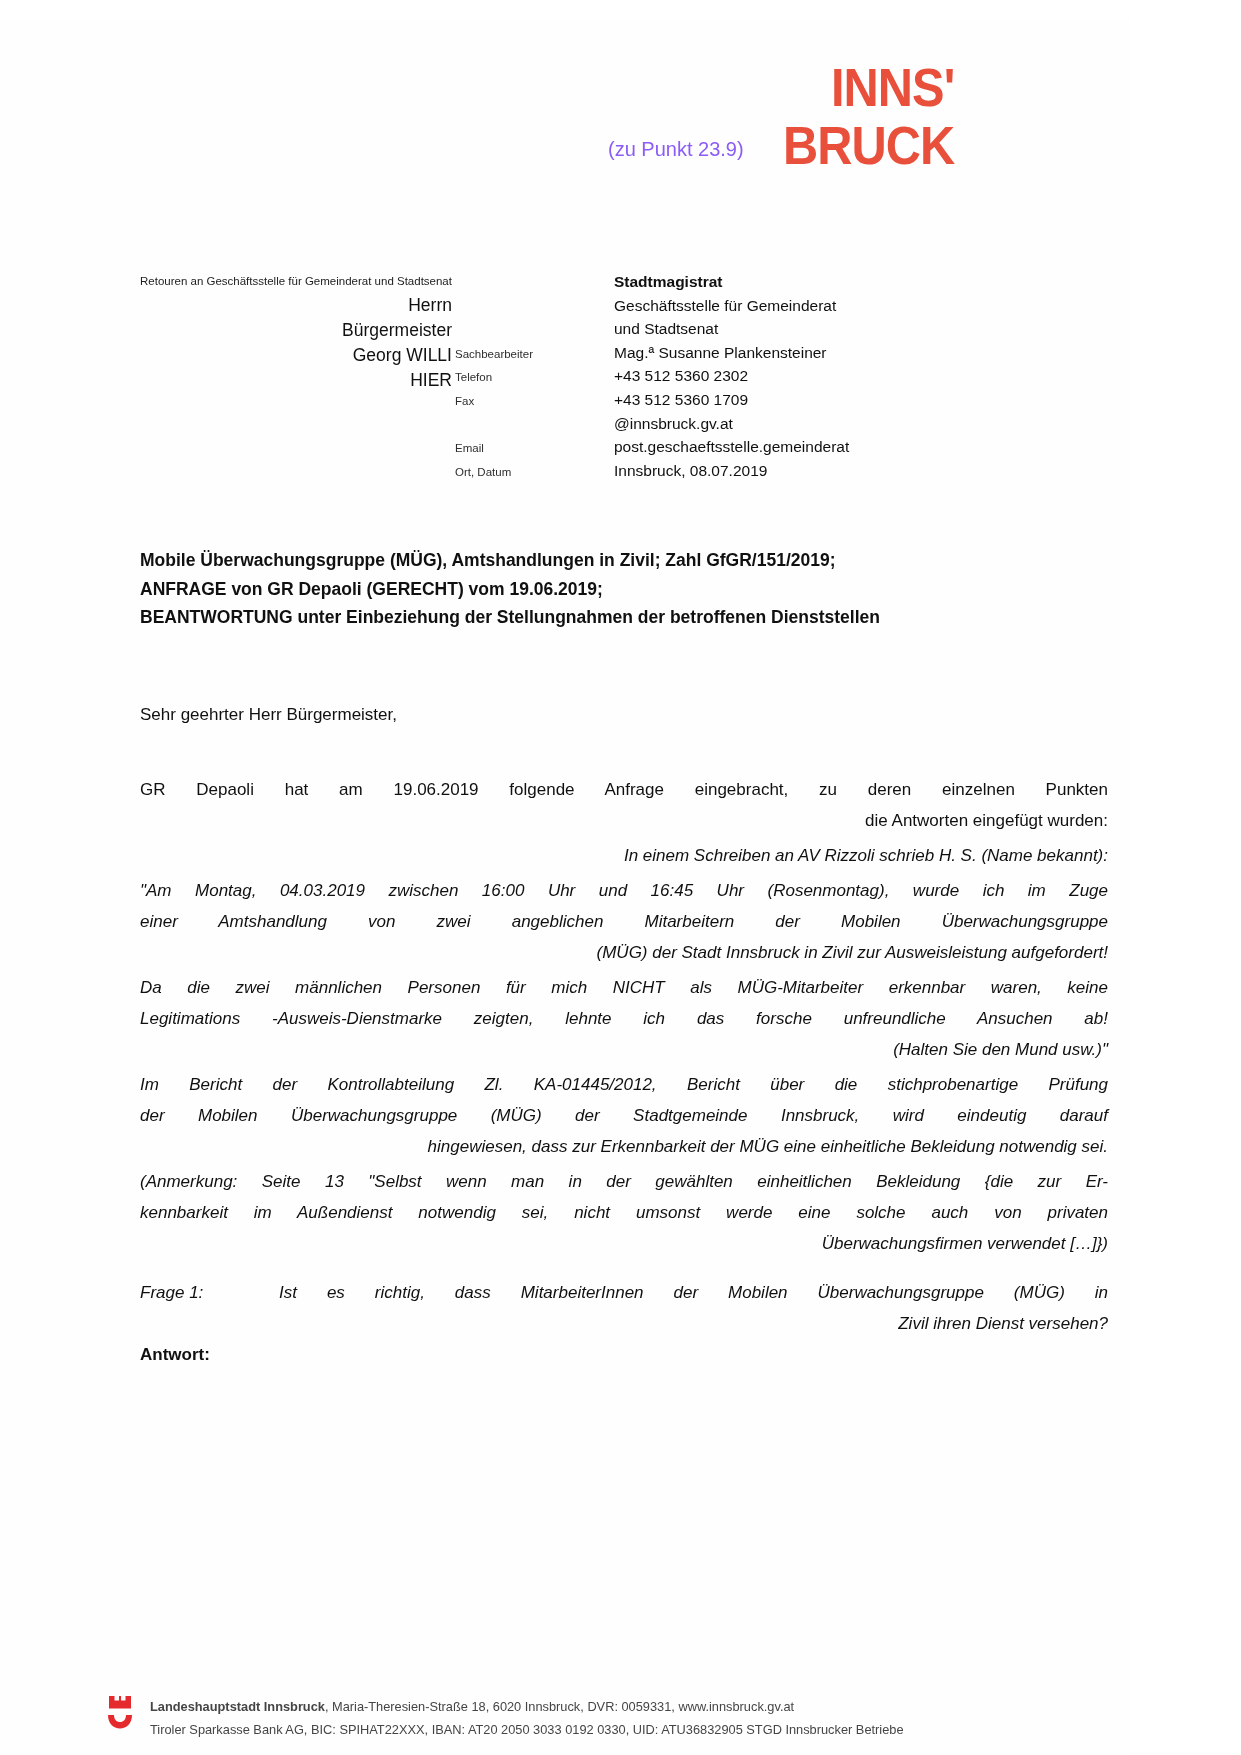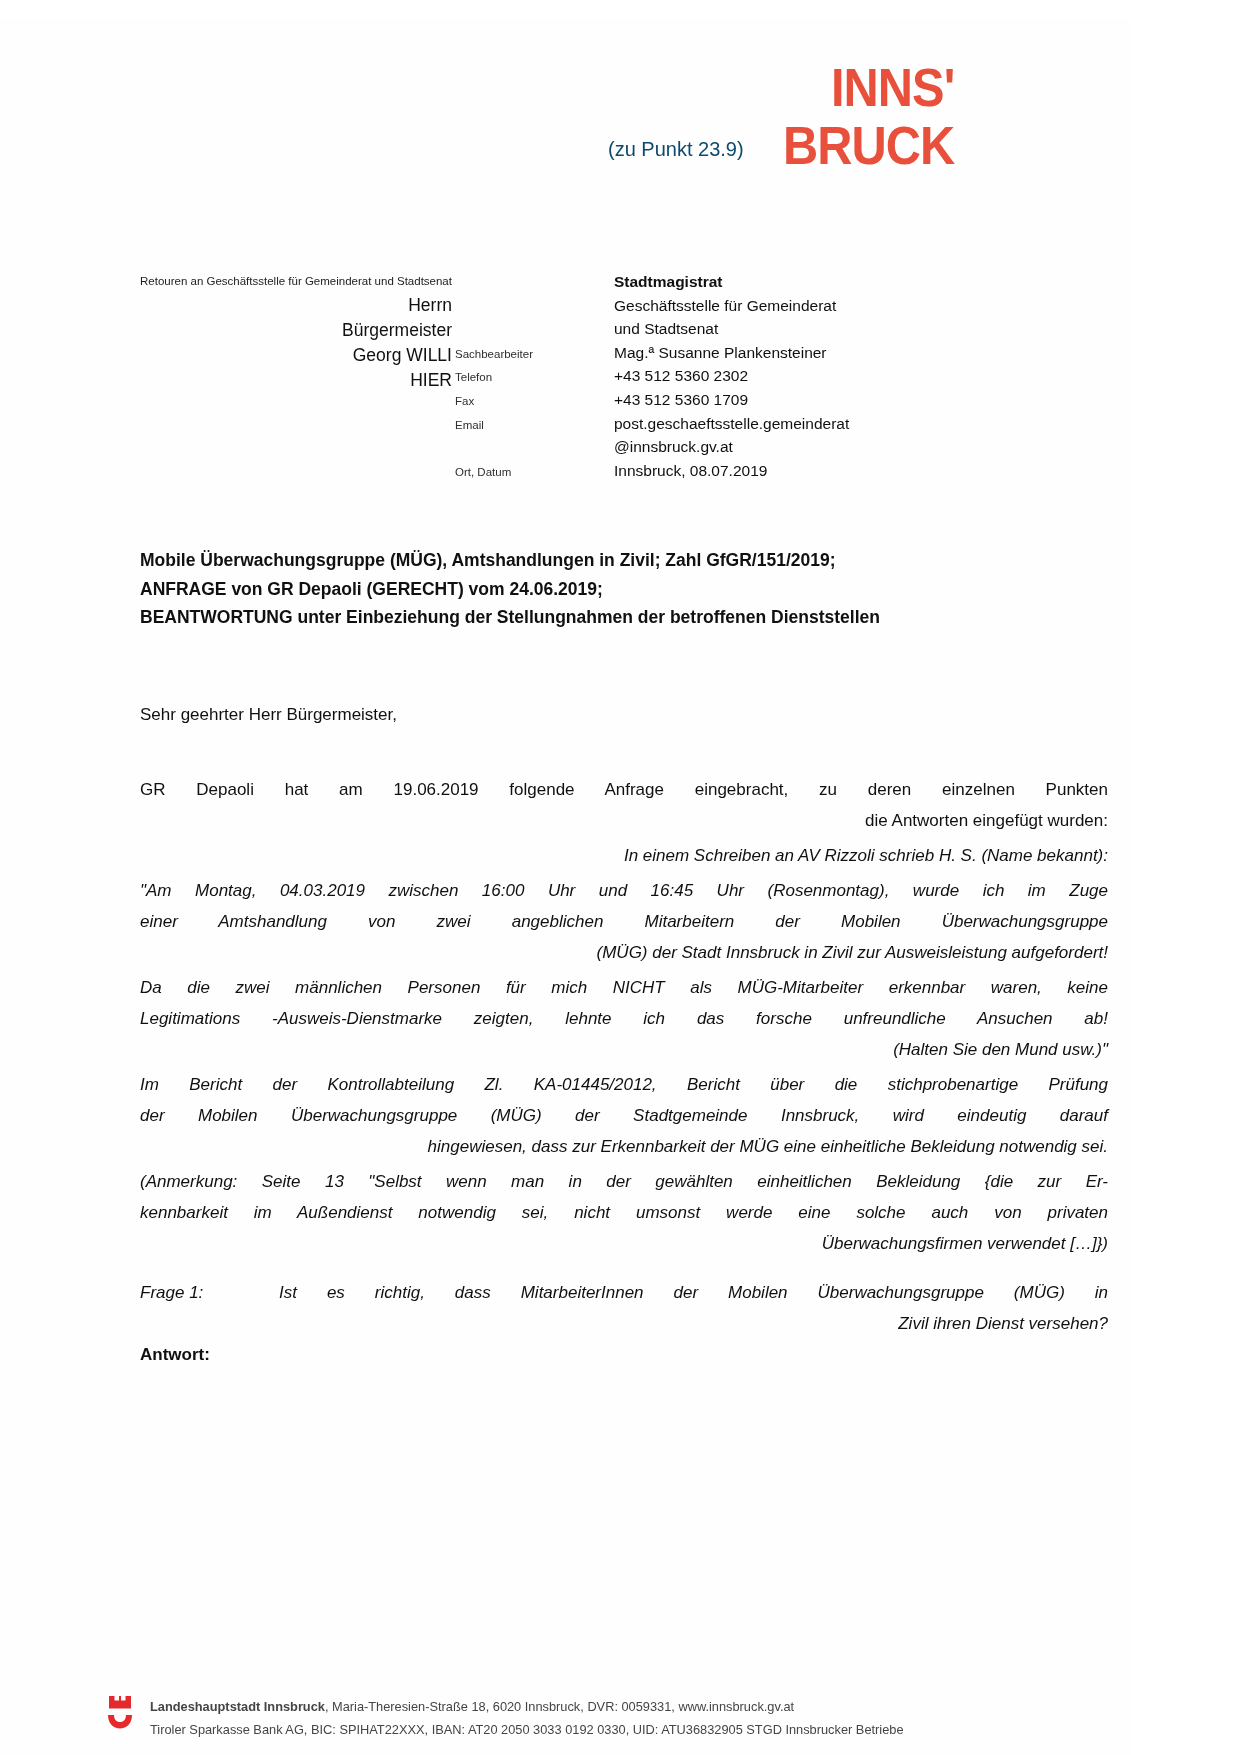--- a/index.html
+++ b/index.html
@@ -8,21 +8,21 @@
     font-family:Liberation Sans, sans-serif; color:#101010; overflow:hidden;margin-top:19px;
   }
   
   .logo{
     position:absolute; top:40px; right:176px; text-align:right;
     color:#e8503c; font-weight:bold; font-size:53px; line-height:58px;
     letter-spacing:-1px; transform:scaleX(0.92); transform-origin:top right;
   }
   .ref-note{
     position:absolute; left:608px; top:119px;
-    color:#0c4a6e; font-size:20px;
+    color:#8b5cf6; font-size:20px;
   }
   
   .recipient{position:absolute; left:140px; top:256px;text-align:right;}
   .retouren{font-size:11.5px; color:#222; margin-bottom:6px;}
   .addr-line{font-size:17.5px; line-height:25px;}
   
   .sender{position:absolute; left:455px; top:254px;}
   .srow{display:flex; align-items:baseline; height:23.6px;}
   .srow .lbl{width:145px; flex:none; text-align:left; padding-right:14px; font-size:11.5px; color:#2e2e2e;}
   .srow .val{font-size:15.5px; white-space:nowrap;}
@@ -87,36 +87,36 @@
     </div>
     <div class="srow">
       <span class="lbl">Telefon</span>
       <span class="val">+43 512 5360 2302</span>
     </div>
     <div class="srow">
       <span class="lbl">Fax</span>
       <span class="val">+43 512 5360 1709</span>
     </div>
     <div class="srow">
+      <span class="lbl"></span>
+      <span class="val">@innsbruck.gv.at</span>
+    </div>
+    <div class="srow">
       <span class="lbl">Email</span>
       <span class="val">post.geschaeftsstelle.gemeinderat</span>
-    </div>
-    <div class="srow">
-      <span class="lbl"></span>
-      <span class="val">@innsbruck.gv.at</span>
     </div>
     <div class="srow">
       <span class="lbl">Ort, Datum</span>
       <span class="val">Innsbruck, 08.07.2019</span>
     </div>
   </div>
 
   <div class="subject">
     <div>Mobile Überwachungsgruppe (MÜG), Amtshandlungen in Zivil; Zahl GfGR/151/2019;</div>
-    <div>ANFRAGE von GR Depaoli (GERECHT) vom 24.06.2019;</div>
+    <div>ANFRAGE von GR Depaoli (GERECHT) vom 19.06.2019;</div>
     <div>BEANTWORTUNG unter Einbeziehung der Stellungnahmen der betroffenen Dienststellen</div>
   </div>
 
   <div class="bodytext">
     <div class="salutation">Sehr geehrter Herr Bürgermeister,</div>
 
     <div class="para">
       <div class="jl">GR Depaoli hat am 19.06.2019 folgende Anfrage eingebracht, zu deren einzelnen Punkten</div>
       <div class="ll">die Antworten eingefügt wurden:</div>
     </div>

